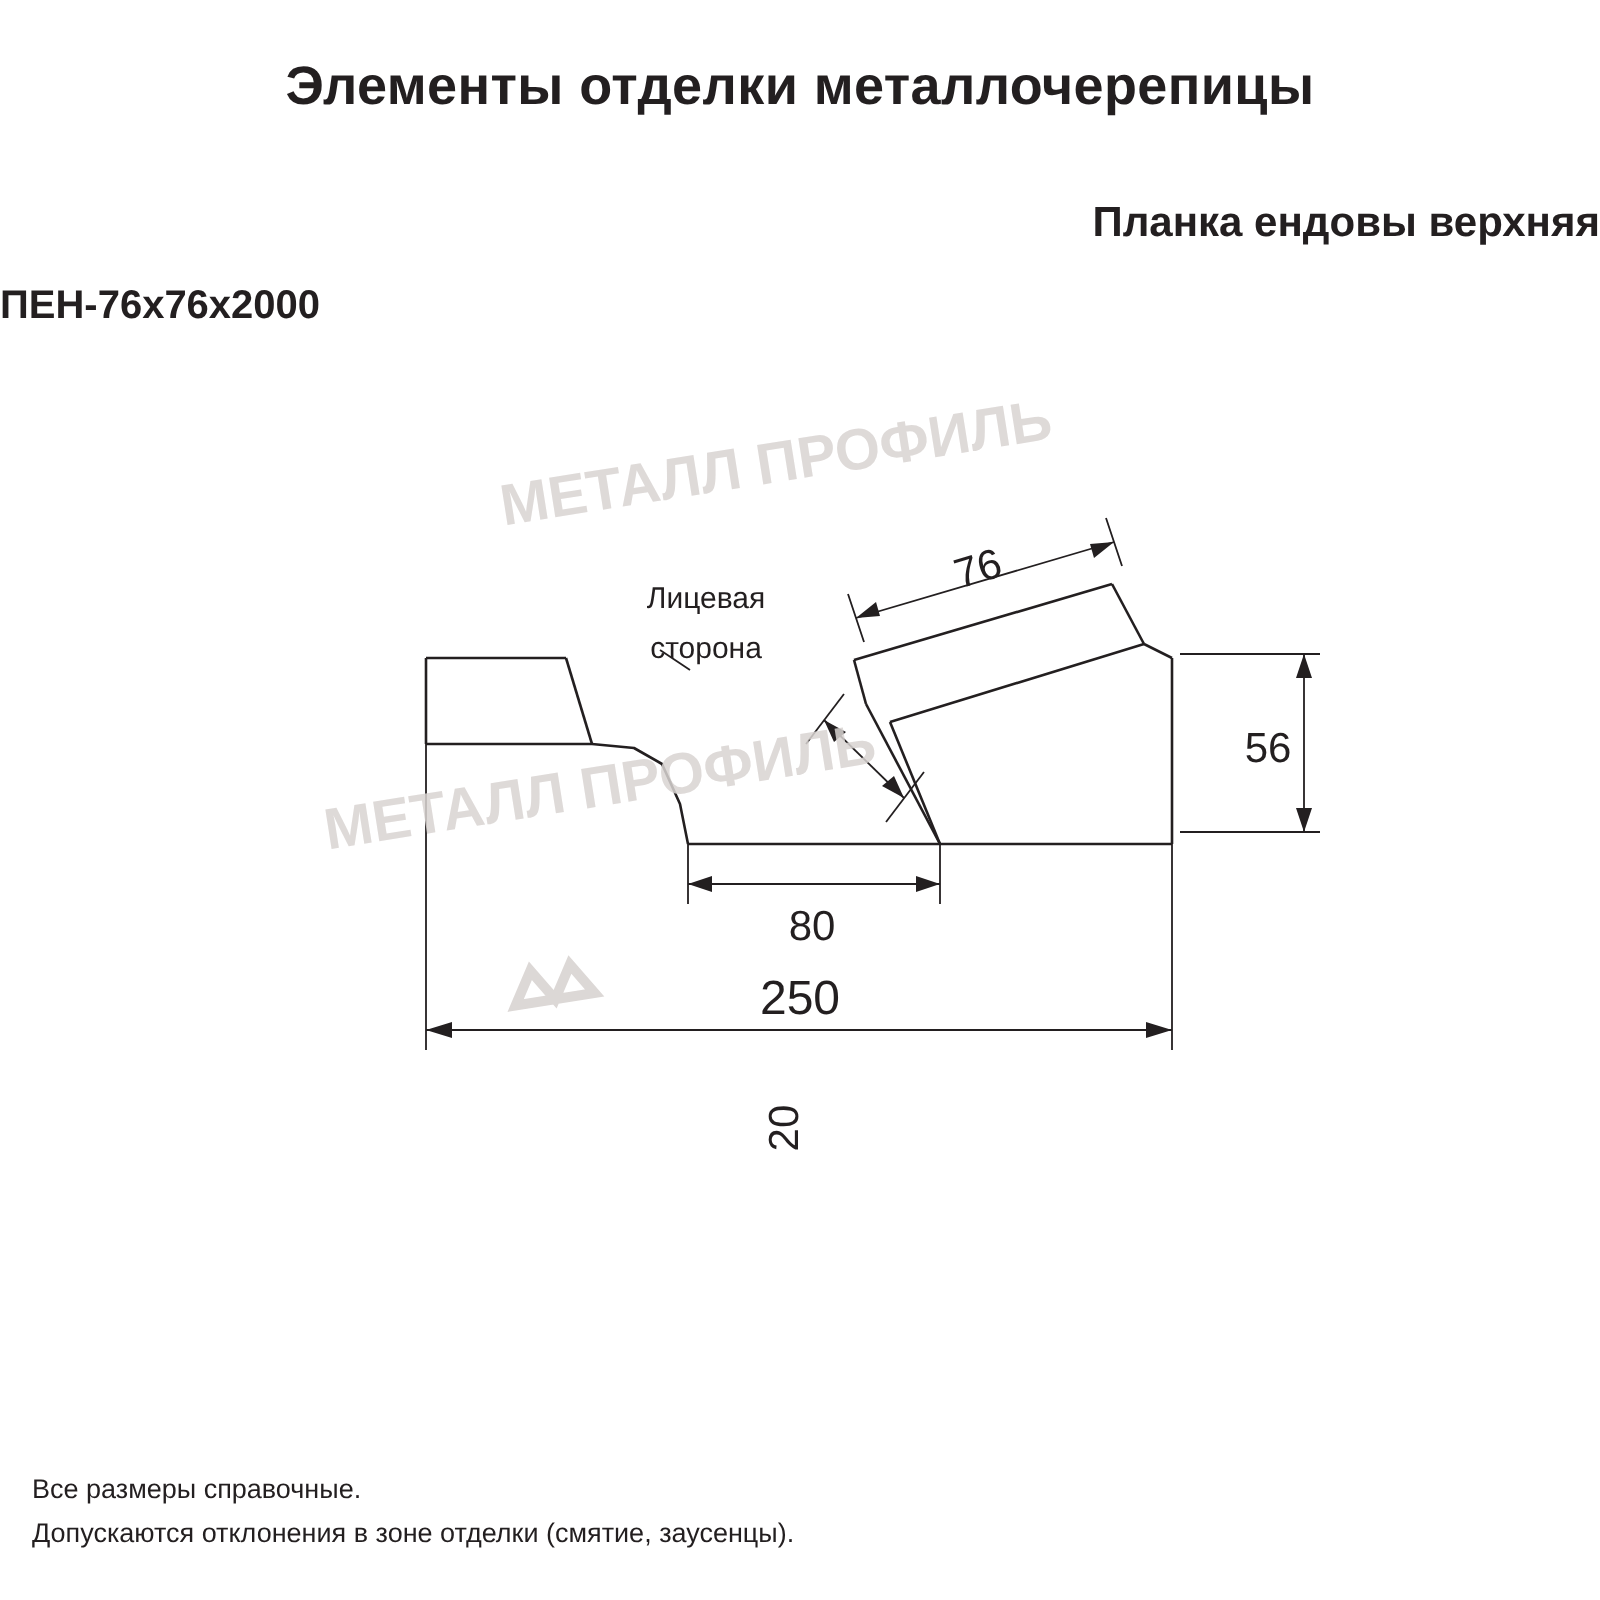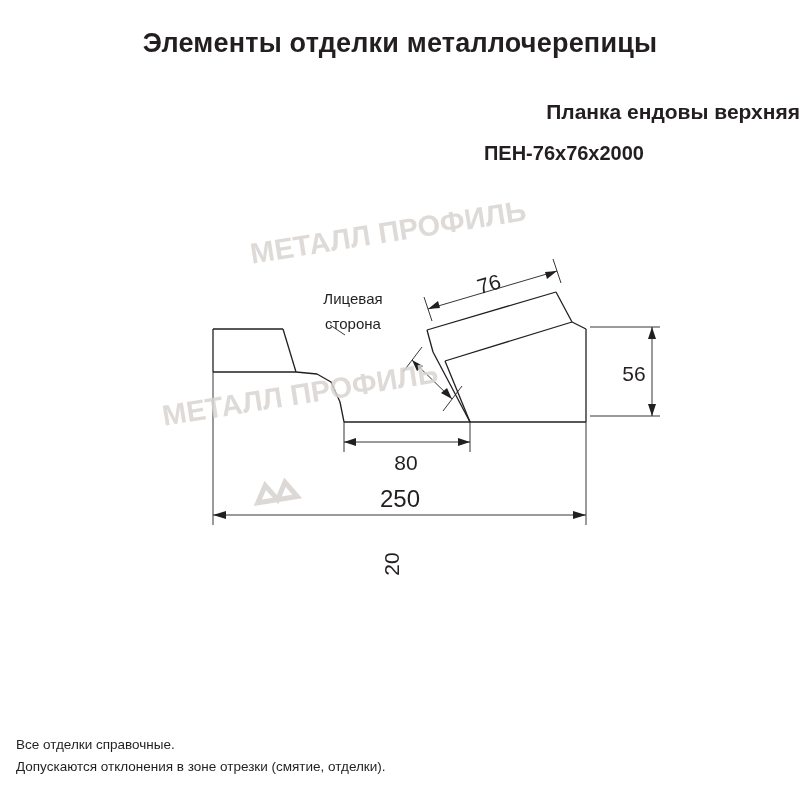--- a/index.html
+++ b/index.html
@@ -38,21 +38,21 @@
     width: 800px;
     text-align: right;
     font-size: 21px;
     font-weight: bold;
   }
   .code {
     position: absolute;
     top: 142px;
     left: 0;
     width: 644px;
-    text-align: right;
+    text-align: left;
     font-size: 20px;
     font-weight: bold;
   }
   .drawing {
     position: absolute;
     top: 190px;
     left: 0;
     width: 800px;
     height: 400px;
   }
@@ -199,17 +199,17 @@
       <text class="lbl" x="353" y="114" font-size="15" text-anchor="middle">Лицевая</text>
       <text class="lbl" x="353" y="139" font-size="15" text-anchor="middle">сторона</text>
 
     </svg>
   </div>
 
   <div class="wm wm1">МЕТАЛЛ ПРОФИЛЬ</div>
   <div class="wm wm2">МЕТАЛЛ ПРОФИЛЬ</div>
 
   <div class="footer">
-    <div>Все отделки справочные.</div>
-    <div>Допускаются отклонения в зоне отрезки (смятие, отделки).</div>
+    <div>Все размеры справочные.</div>
+    <div>Допускаются отклонения в зоне отделки (смятие, заусенцы).</div>
   </div>
 
 </div>
 
 </body></html>

